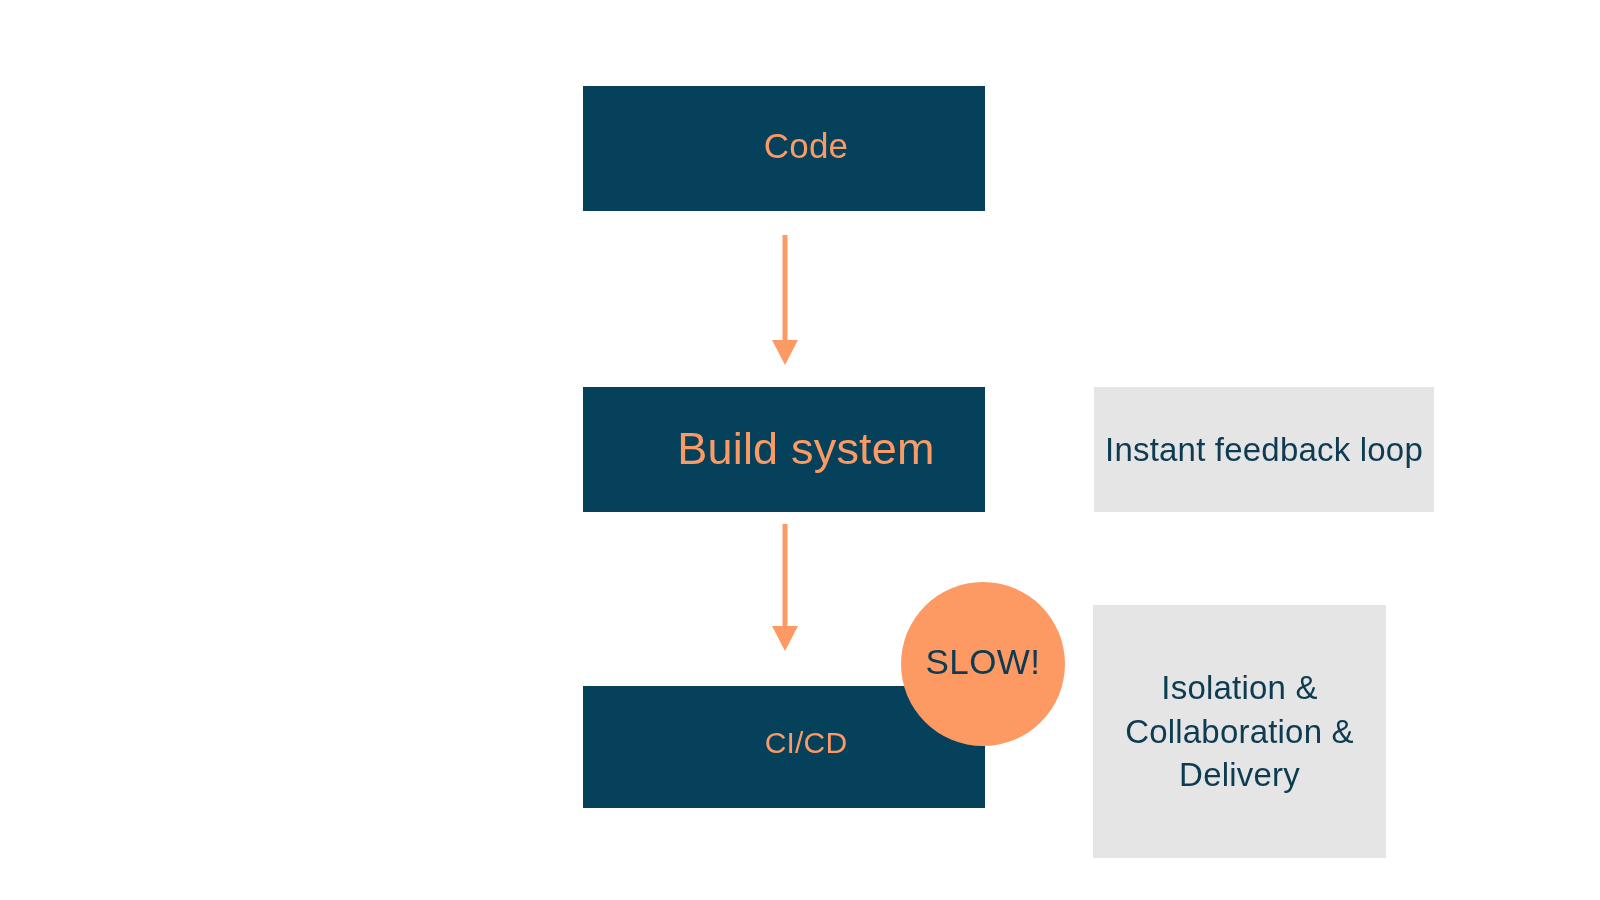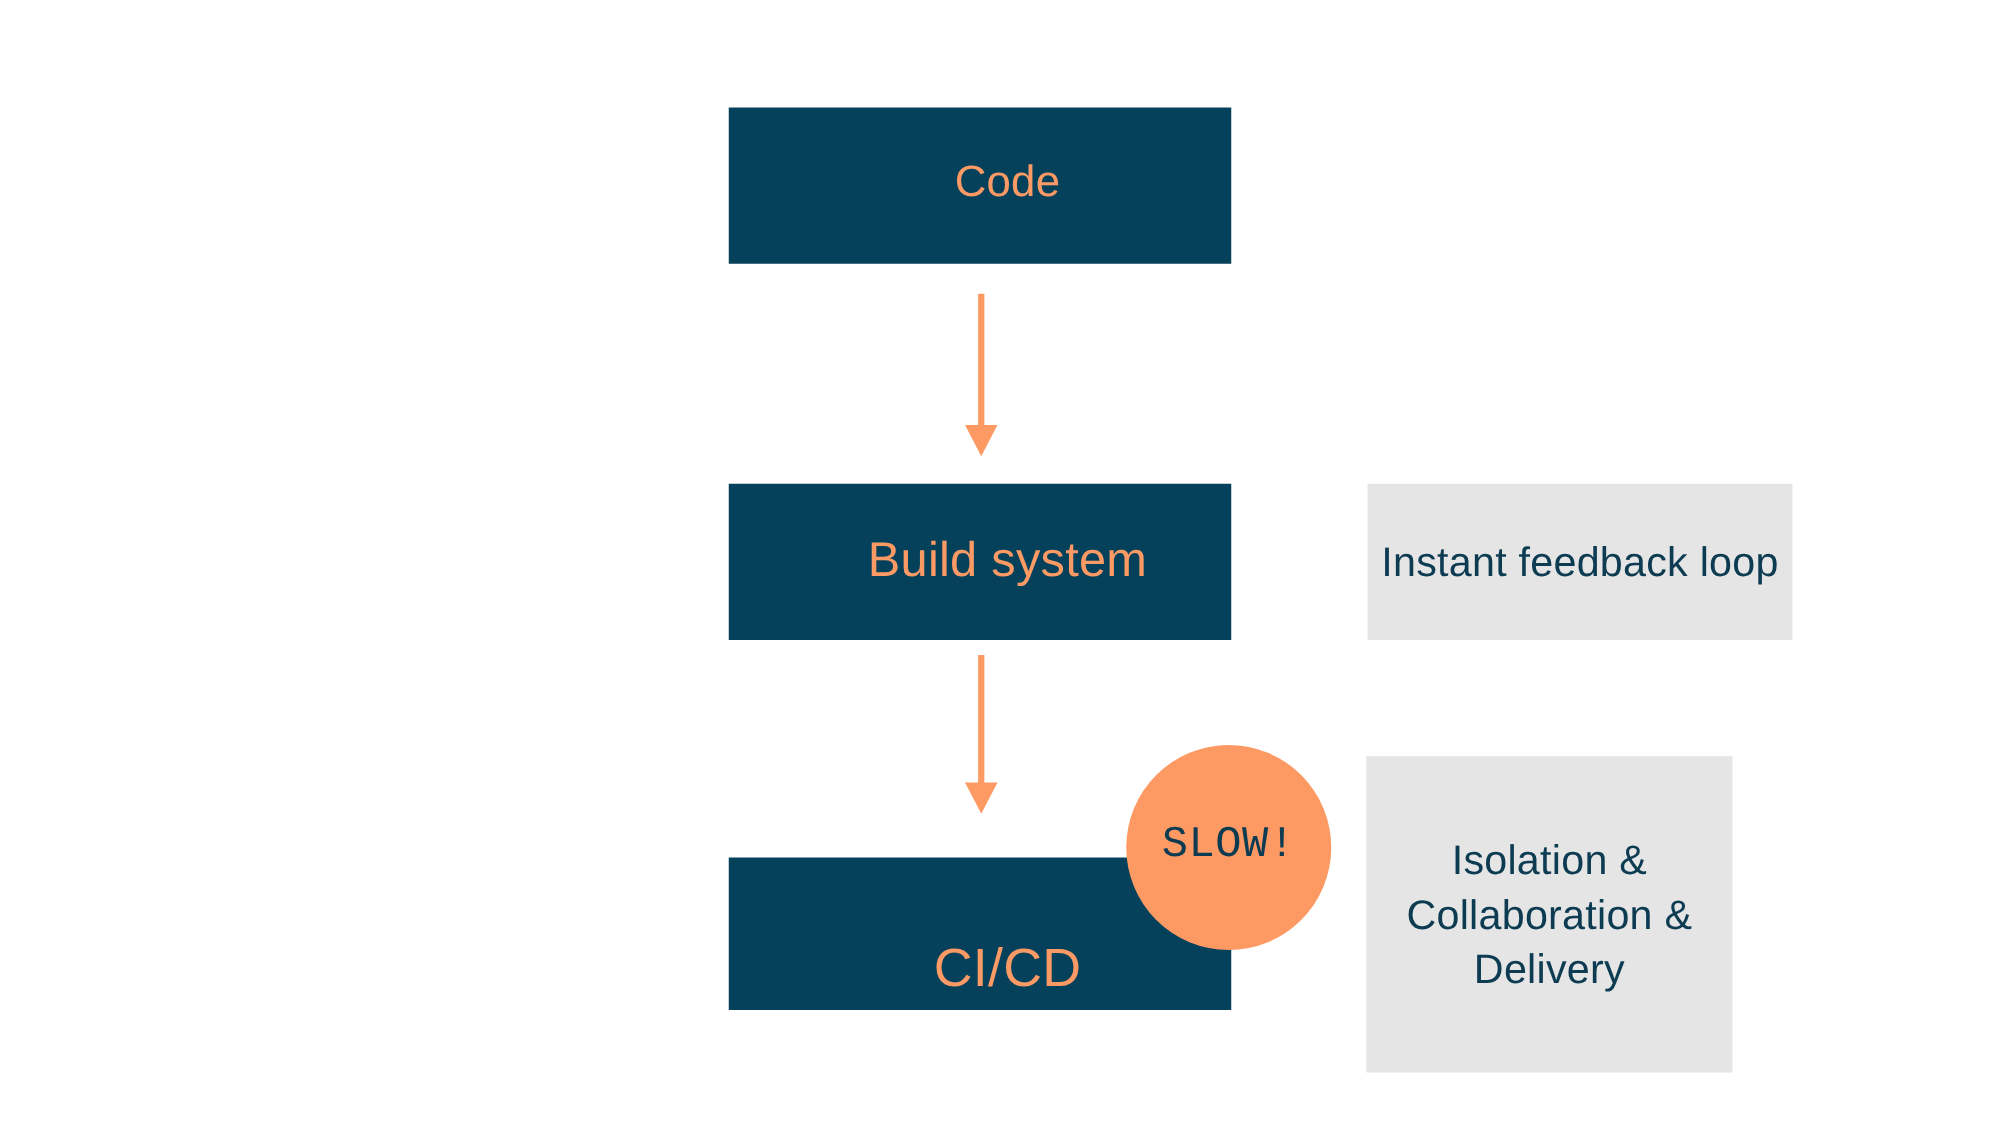--- a/index.html
+++ b/index.html
@@ -53,31 +53,30 @@
     height: 125px;
     font-size: 35px;
   }
   #node-code .node-text { transform: translateY(-2px); }
 
   #node-build {
     left: 583px;
     top: 387px;
     width: 402px;
     height: 125px;
-    font-size: 39px;
+    font-size: 45px;
   }
   #node-build .node-text { transform: translateY(-1px); }
 
   #node-cicd {
     left: 583px;
     top: 686px;
     width: 402px;
     height: 122px;
-    font-size: 43px;
-    align-items: flex-end;
+    font-size: 30px;
   }
   #node-cicd .node-text { transform: translateY(-4px); }
 
   #node-feedback {
     left: 1094px;
     top: 387px;
     width: 340px;
     height: 125px;
     font-size: 33px;
     padding: 0 10px;
@@ -89,33 +88,32 @@
     width: 293px;
     height: 253px;
     font-size: 33px;
     padding: 0 12px;
   }
 
   
   #badge-slow {
     position: absolute;
     left: 901px;
-    top: 596px;
+    top: 582px;
     width: 164px;
     height: 164px;
     border-radius: 50%;
     background: #fd9a64;
     color: #0c3b52;
     display: flex;
     align-items: center;
     justify-content: center;
     font-size: 35px;
     letter-spacing: 0.4px;
     z-index: 5;
-    font-family: Liberation Mono, monospace;
   }
   #badge-slow .node-text { transform: translateY(-2px); }
 
   
   .arrow {
     position: absolute;
     z-index: 2;
   }
 
   #arrow-code-build {

